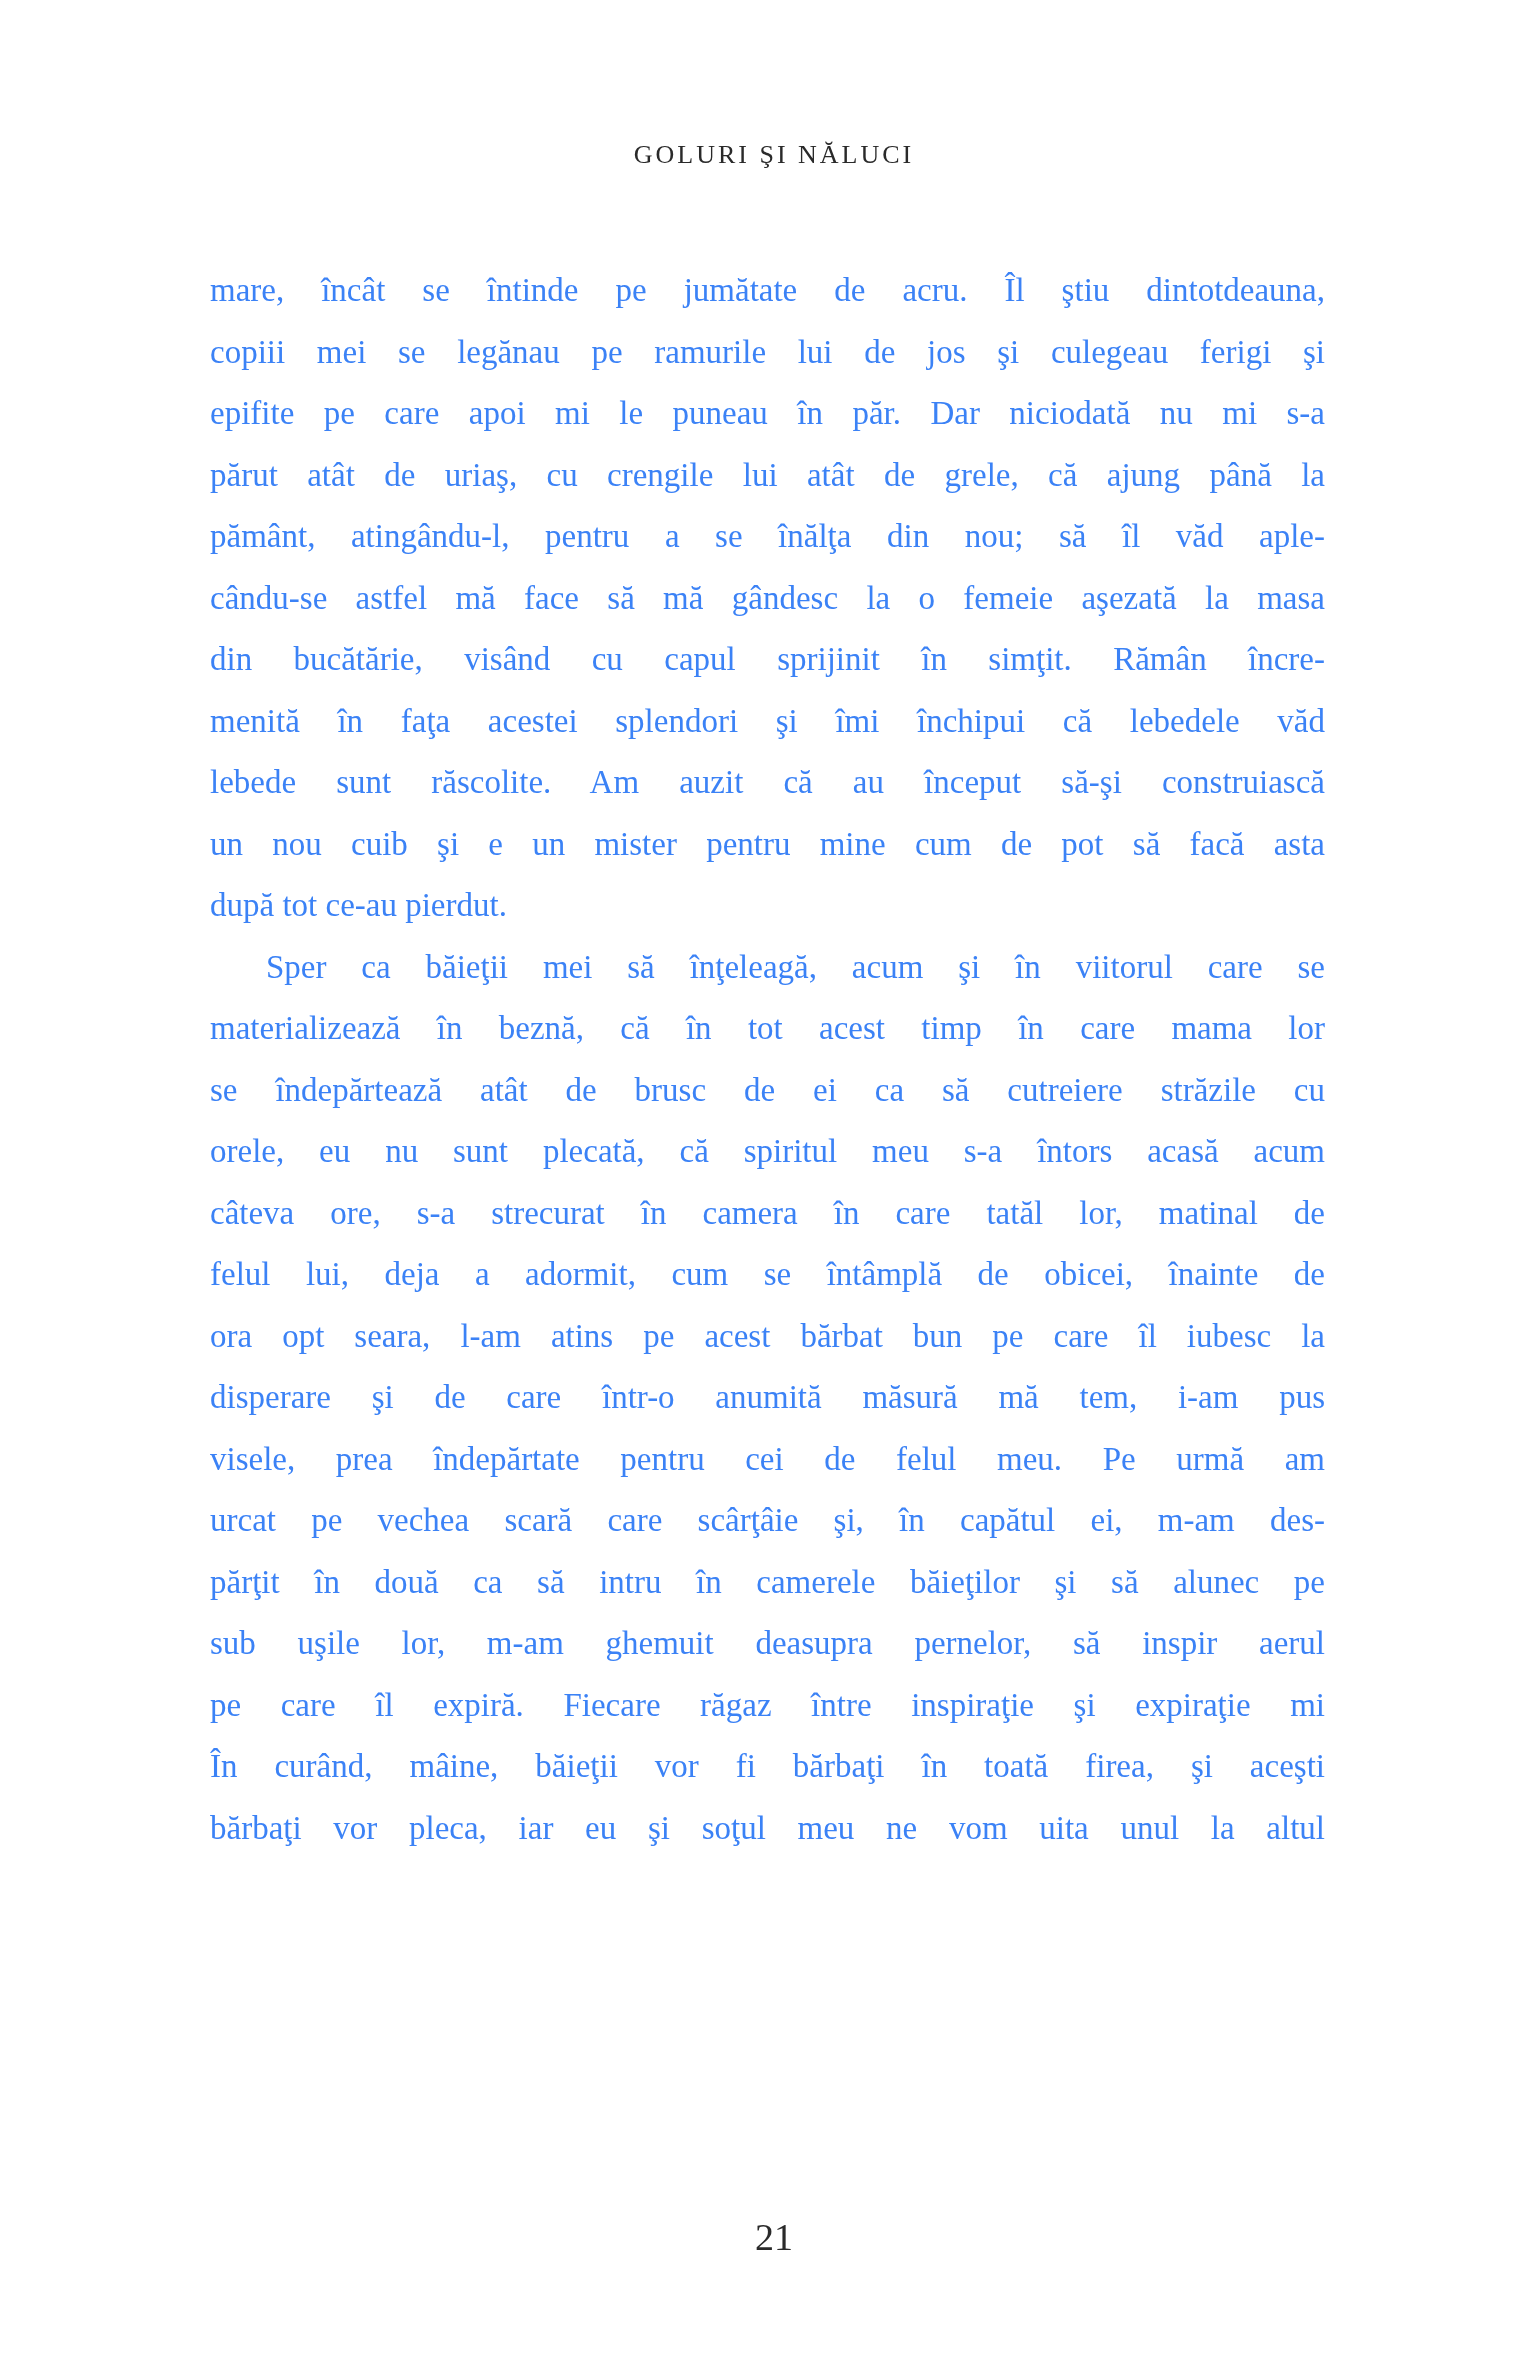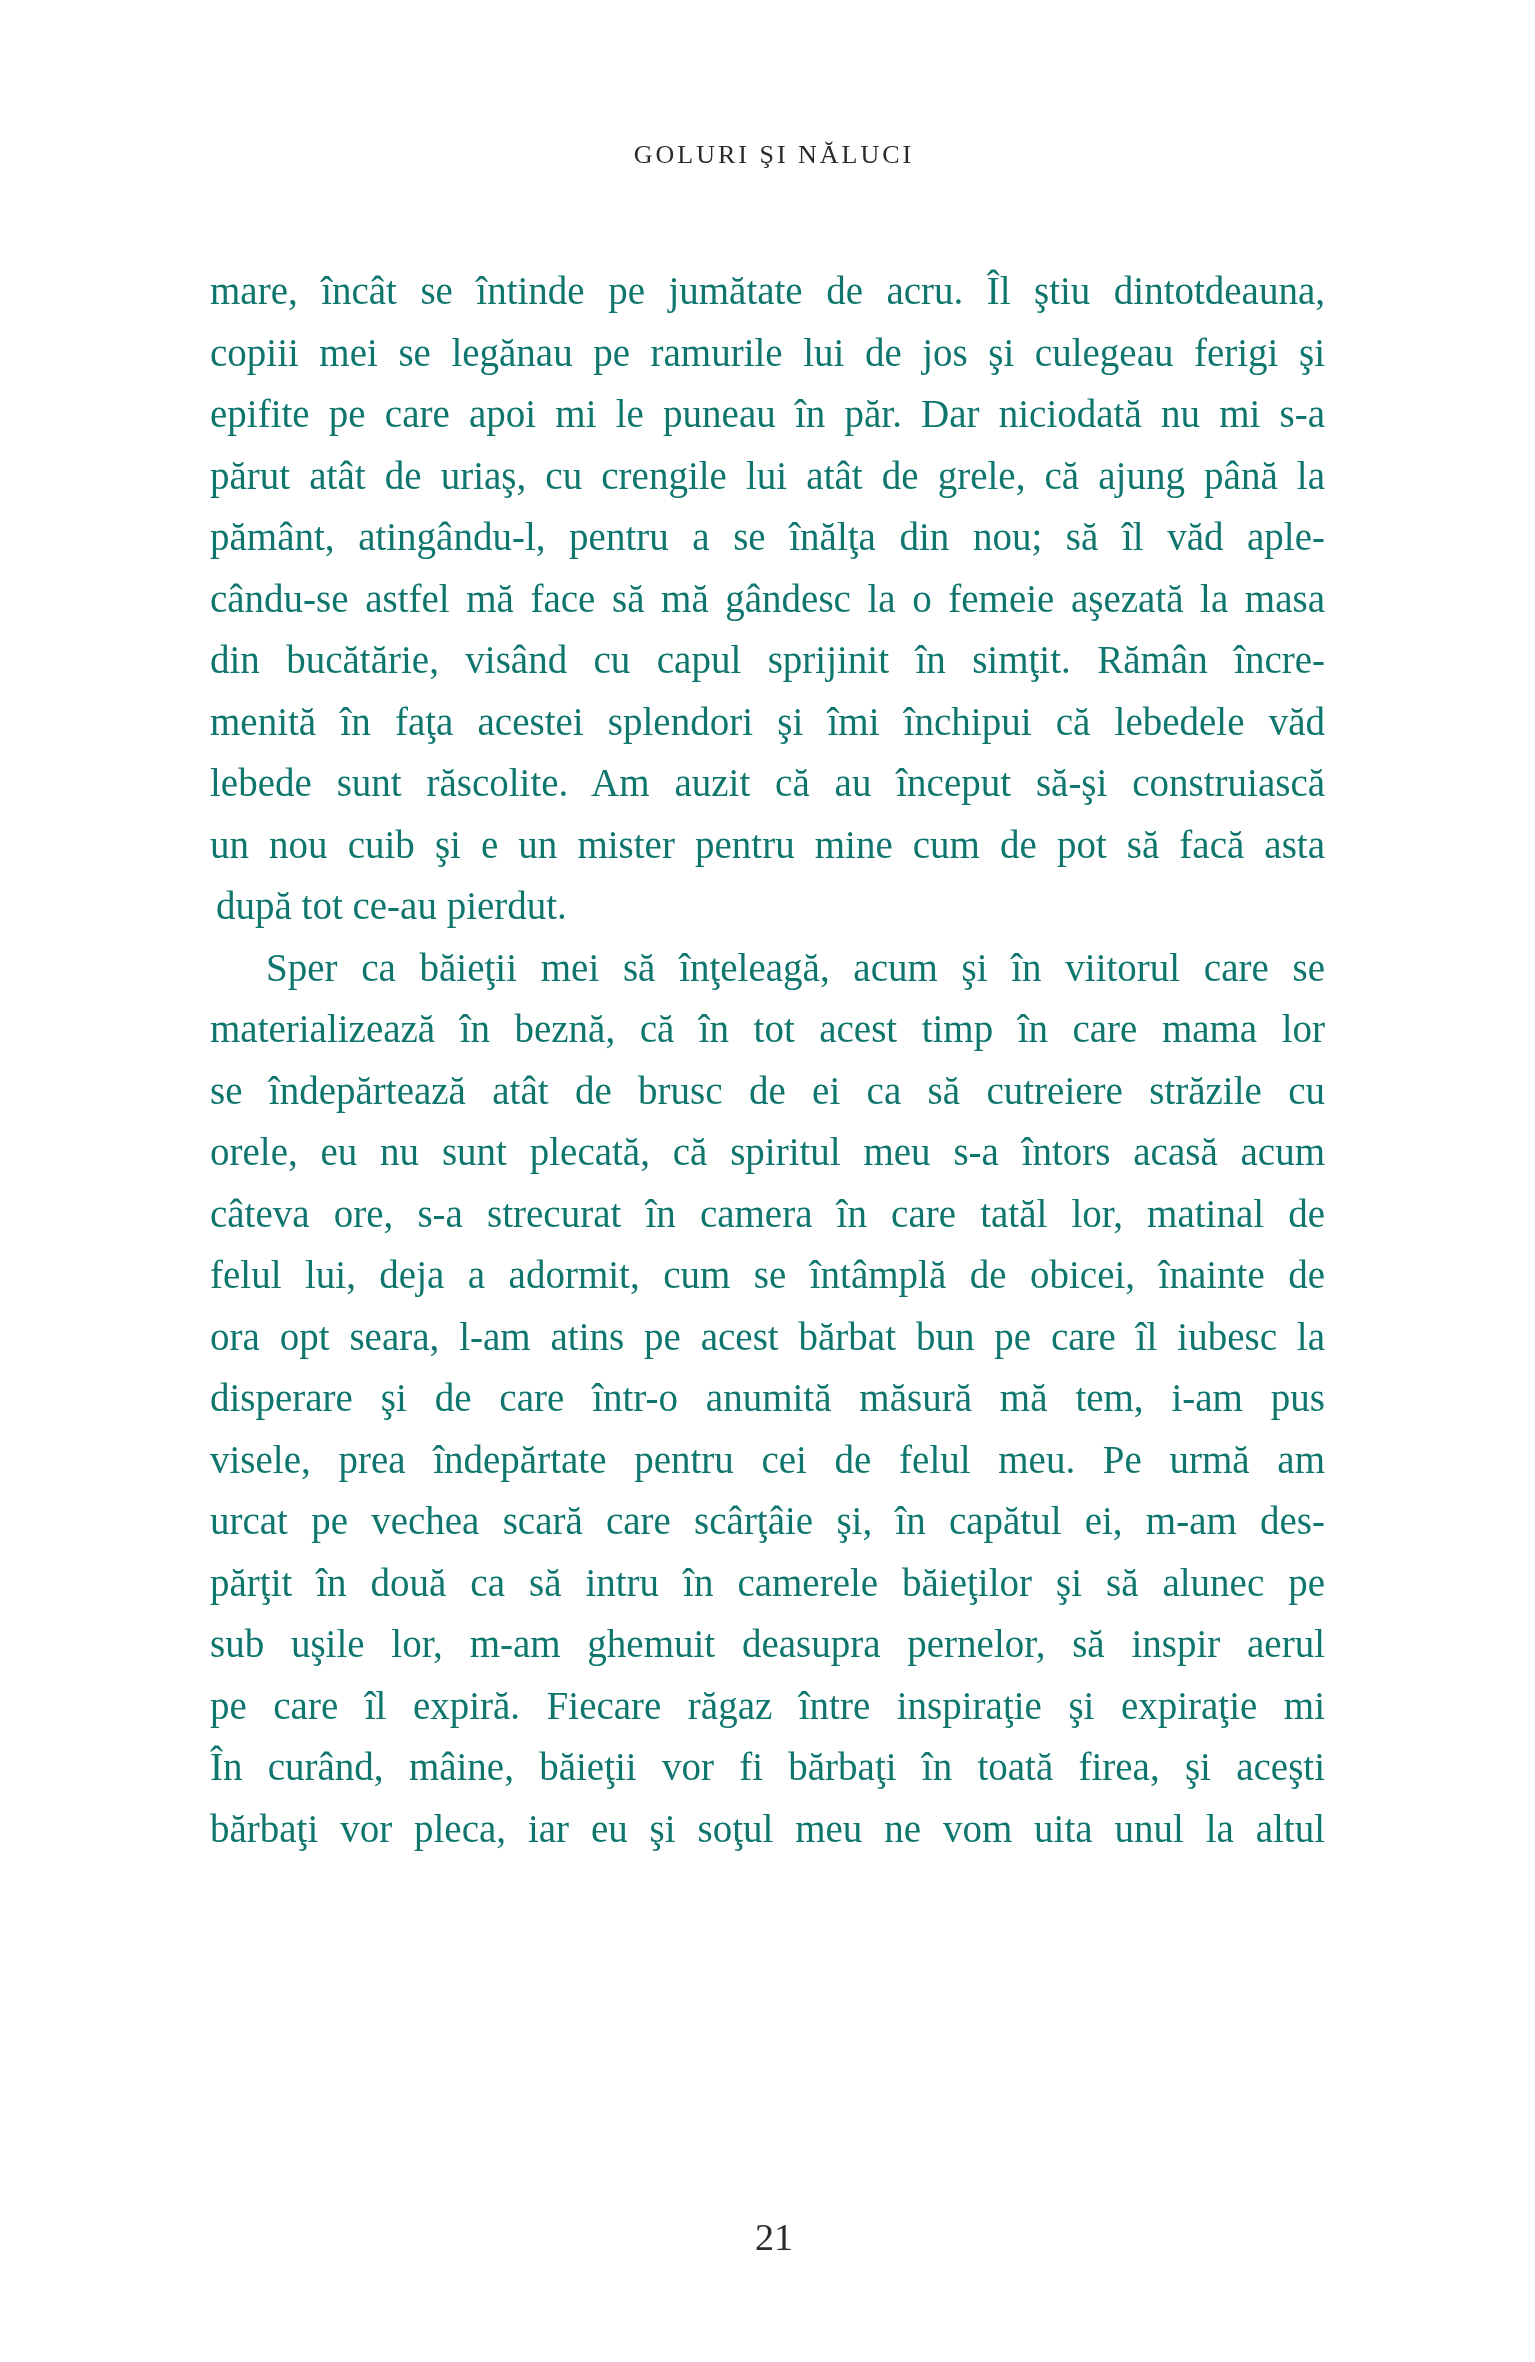--- a/index.html
+++ b/index.html
@@ -25,33 +25,32 @@
     text-align: center;
     font-size: 26px;
     letter-spacing: 3px;
     color: #2a2a2a;
   }
   .body-text {
     position: absolute;
     top: 260px;
     left: 210px;
     width: 1115px;
-    font-size: 39px;
+    font-size: 33px;
     line-height: 61.5px;
-    color: #0f766e;
+    color: #3b82f6;
   }
   .line {
     text-align: justify;
     text-align-last: justify;
     white-space: normal;
     hyphens: none;
   }
   .line.lastline {
     text-align-last: left;
-    margin-left: 6px;
   }
   .line.indent {
     text-indent: 56px;
   }
   .page-number {
     position: absolute;
     top: 2215px;
     left: 0;
     width: 100%;
     text-align: center;

